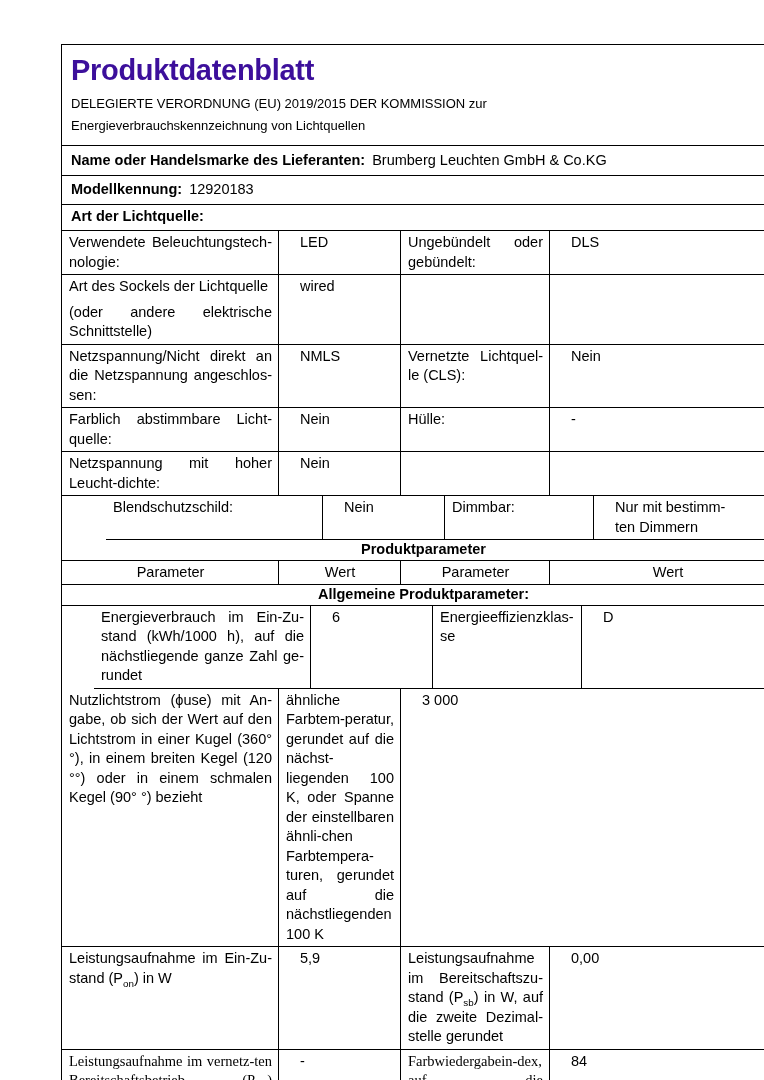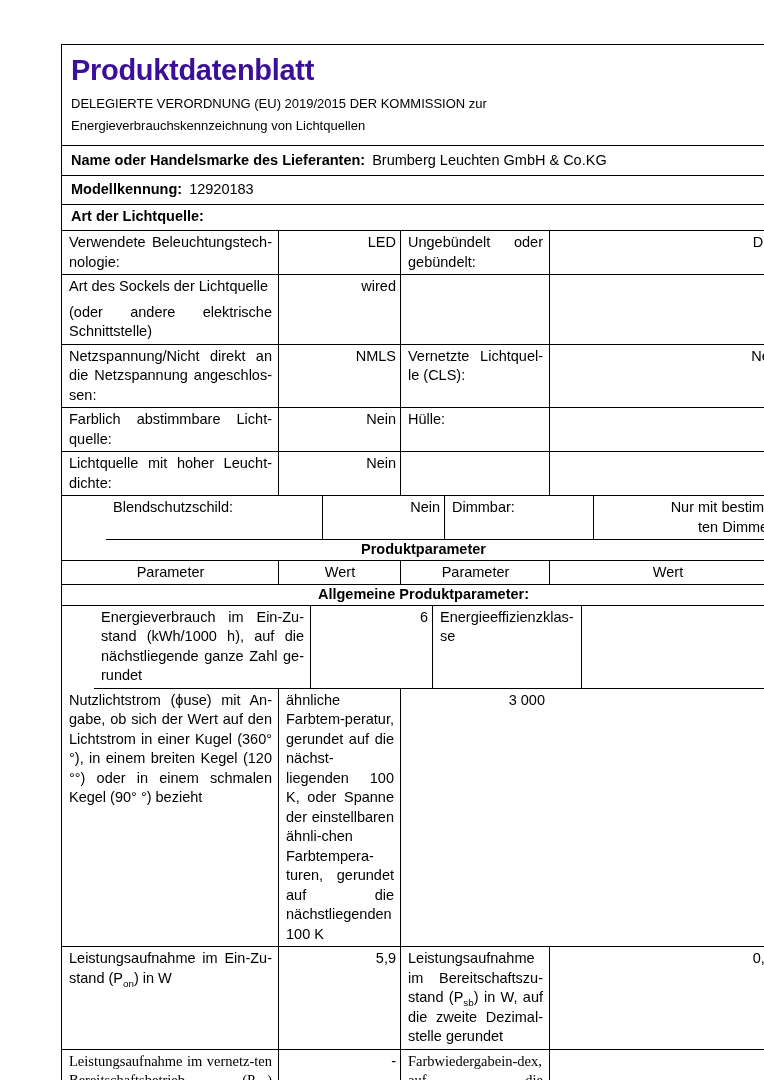--- a/index.html
+++ b/index.html
@@ -58,21 +58,21 @@
   .h-pp { min-height: 21px; }
   .h-ap { min-height: 21px; }
   
   .grow {
     display: grid;
     grid-template-columns: 216px 122px 149px 1fr;
   }
   .grow .c { padding: 2px 6px 2px 7px; }
   .grow .c + .c { border-left: 1.6px solid #000; }
   .grow .p { text-align: justify; }
-  .grow .v { text-align: right; padding: 2px 4px; white-space: pre-line; }
+  .grow .v { text-align: left; padding: 2px 21px; white-space: pre-line; }
   .grow .hd { text-align: center; padding: 1.5px 6px 1.5px 7px; }
   .para2 { margin-top: 6px; }
   sub { font-size: 0.68em; line-height: 0; }
   
   .s1 { min-height: 41px; }
   .s2 { min-height: 63px; }
   .s3 { min-height: 62px; }
   .s4 { min-height: 41px; }
   .s5 { min-height: 37px; }
   .s6 { min-height: 42px; margin-left: 44px; }
@@ -140,21 +140,21 @@
     </div>
 
     <div class="row grow s4">
       <div class="c p">Farblich abstimmbare Licht-quelle:</div>
       <div class="c v">Nein</div>
       <div class="c p">Hülle:</div>
       <div class="c v">-</div>
     </div>
 
     <div class="row grow s5">
-      <div class="c p">Lichtquelle mit hoher Leucht-dichte:</div>
+      <div class="c p">Netzspannung mit hoher Leucht-dichte:</div>
       <div class="c v">Nein</div>
       <div class="c p"></div>
       <div class="c v"></div>
     </div>
 
     <div class="row grow s6">
       <div class="c p">Blendschutzschild:</div>
       <div class="c v">Nein</div>
       <div class="c p">Dimmbar:</div>
       <div class="c v">Nur mit bestimm-

